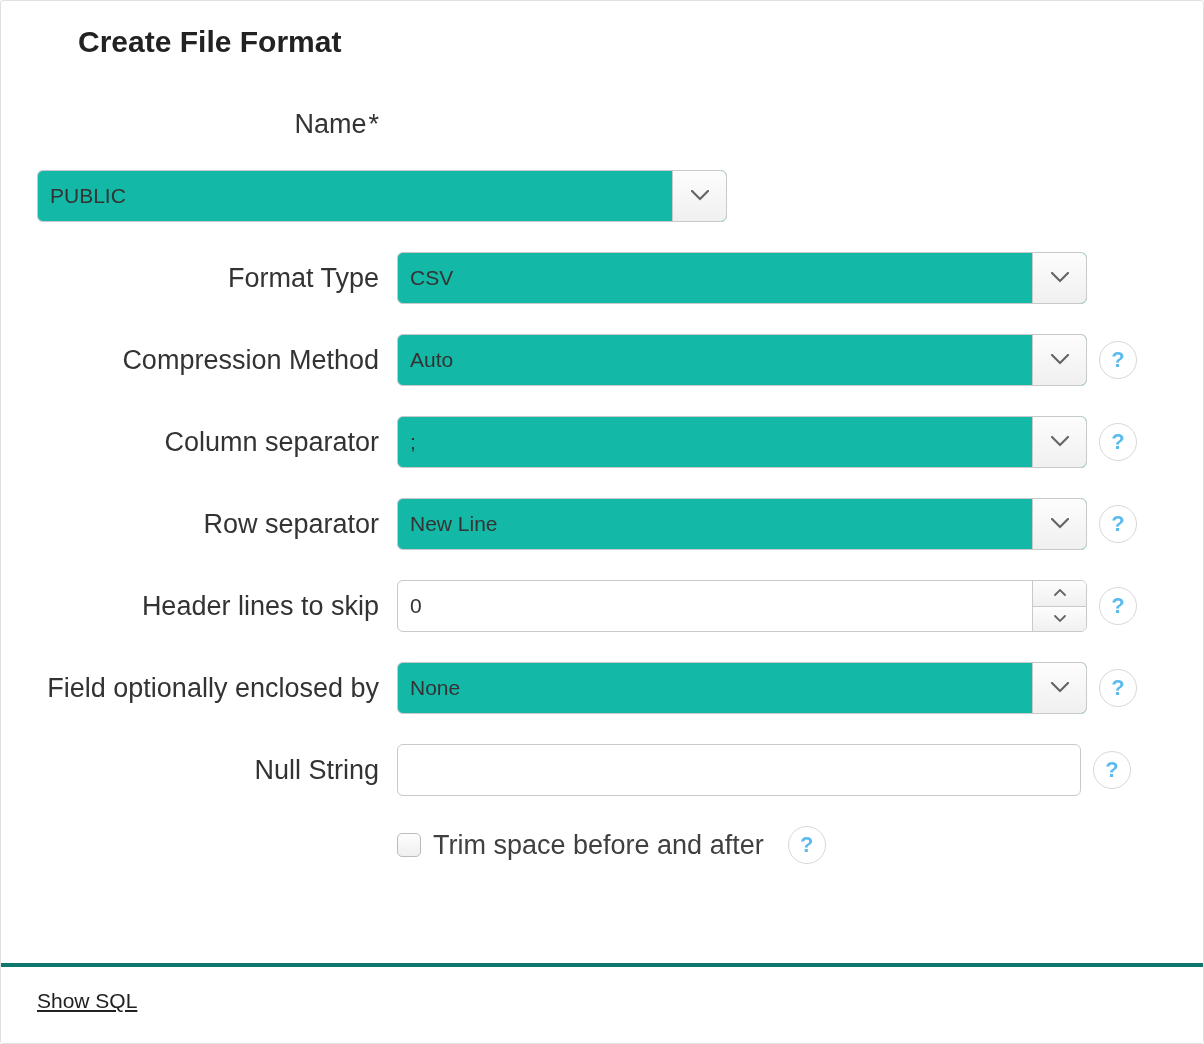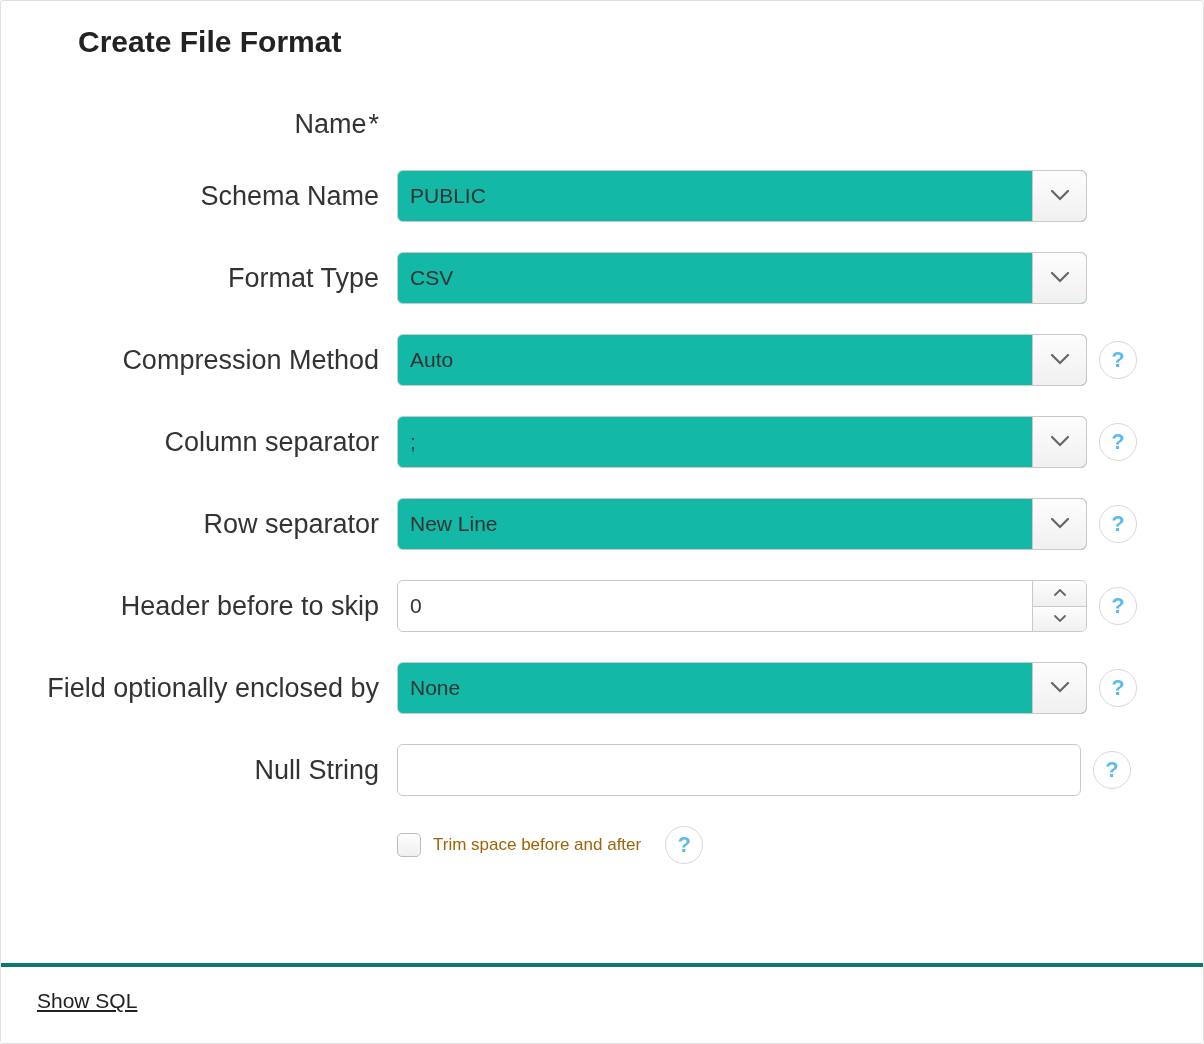--- a/index.html
+++ b/index.html
@@ -164,22 +164,22 @@
     }
     .checkbox {
       width: 24px;
       height: 24px;
       border: 1px solid #bbb;
       border-radius: 5px;
       background: linear-gradient(#fdfdfd, #efefef);
       cursor: pointer;
     }
     .checkbox-label {
-      font-size: 17px;
-      color: #a16207;
+      font-size: 27px;
+      color: #404040;
     }
     .dialog-footer {
       border-top: 4px solid #0f766e;
       padding: 22px 36px 30px 36px;
       display: flex;
       align-items: center;
       justify-content: space-between;
       background: #fff;
       gap: 37px;
     }
@@ -222,21 +222,20 @@
   <div class="dialog-content">
     <h1 class="dialog-title">Create File Format</h1>
 
     <div class="form-row">
       <div class="form-label">
         <span>Name</span><span class="required">*</span>
       </div>
     </div>
 
     <div class="form-row">
-      <div class="form-label">Schema Name</div>
       <div class="form-control-wrap">
         <div class="select-wrap">
           <div class="select-value">PUBLIC</div>
           <div class="select-btn">
             <svg viewBox="0 0 18 12">
                 <path d="M1 1 L9 9 L17 1" stroke="#666" stroke-width="2.2" fill="none" stroke-linecap="round"></path>
               </svg>
           </div>
         </div>
       </div>
@@ -301,21 +300,21 @@
               </svg>
           </div>
         </div>
         <div class="help-btn">
             <span>?</span>
           </div>
       </div>
     </div>
 
     <div class="form-row">
-      <div class="form-label">Header before to skip</div>
+      <div class="form-label">Header lines to skip</div>
       <div class="form-control-wrap">
         <div class="spinner-wrap">
           <div class="spinner-value">0</div>
           <div class="spinner-btns">
             <div class="spinner-btn up">
               <svg viewBox="0 0 12 8">
                   <path d="M1 6 L6 1 L11 6" stroke="#666" stroke-width="1.8" fill="none" stroke-linecap="round"></path>
                 </svg>
             </div>
             <div class="spinner-btn down">

